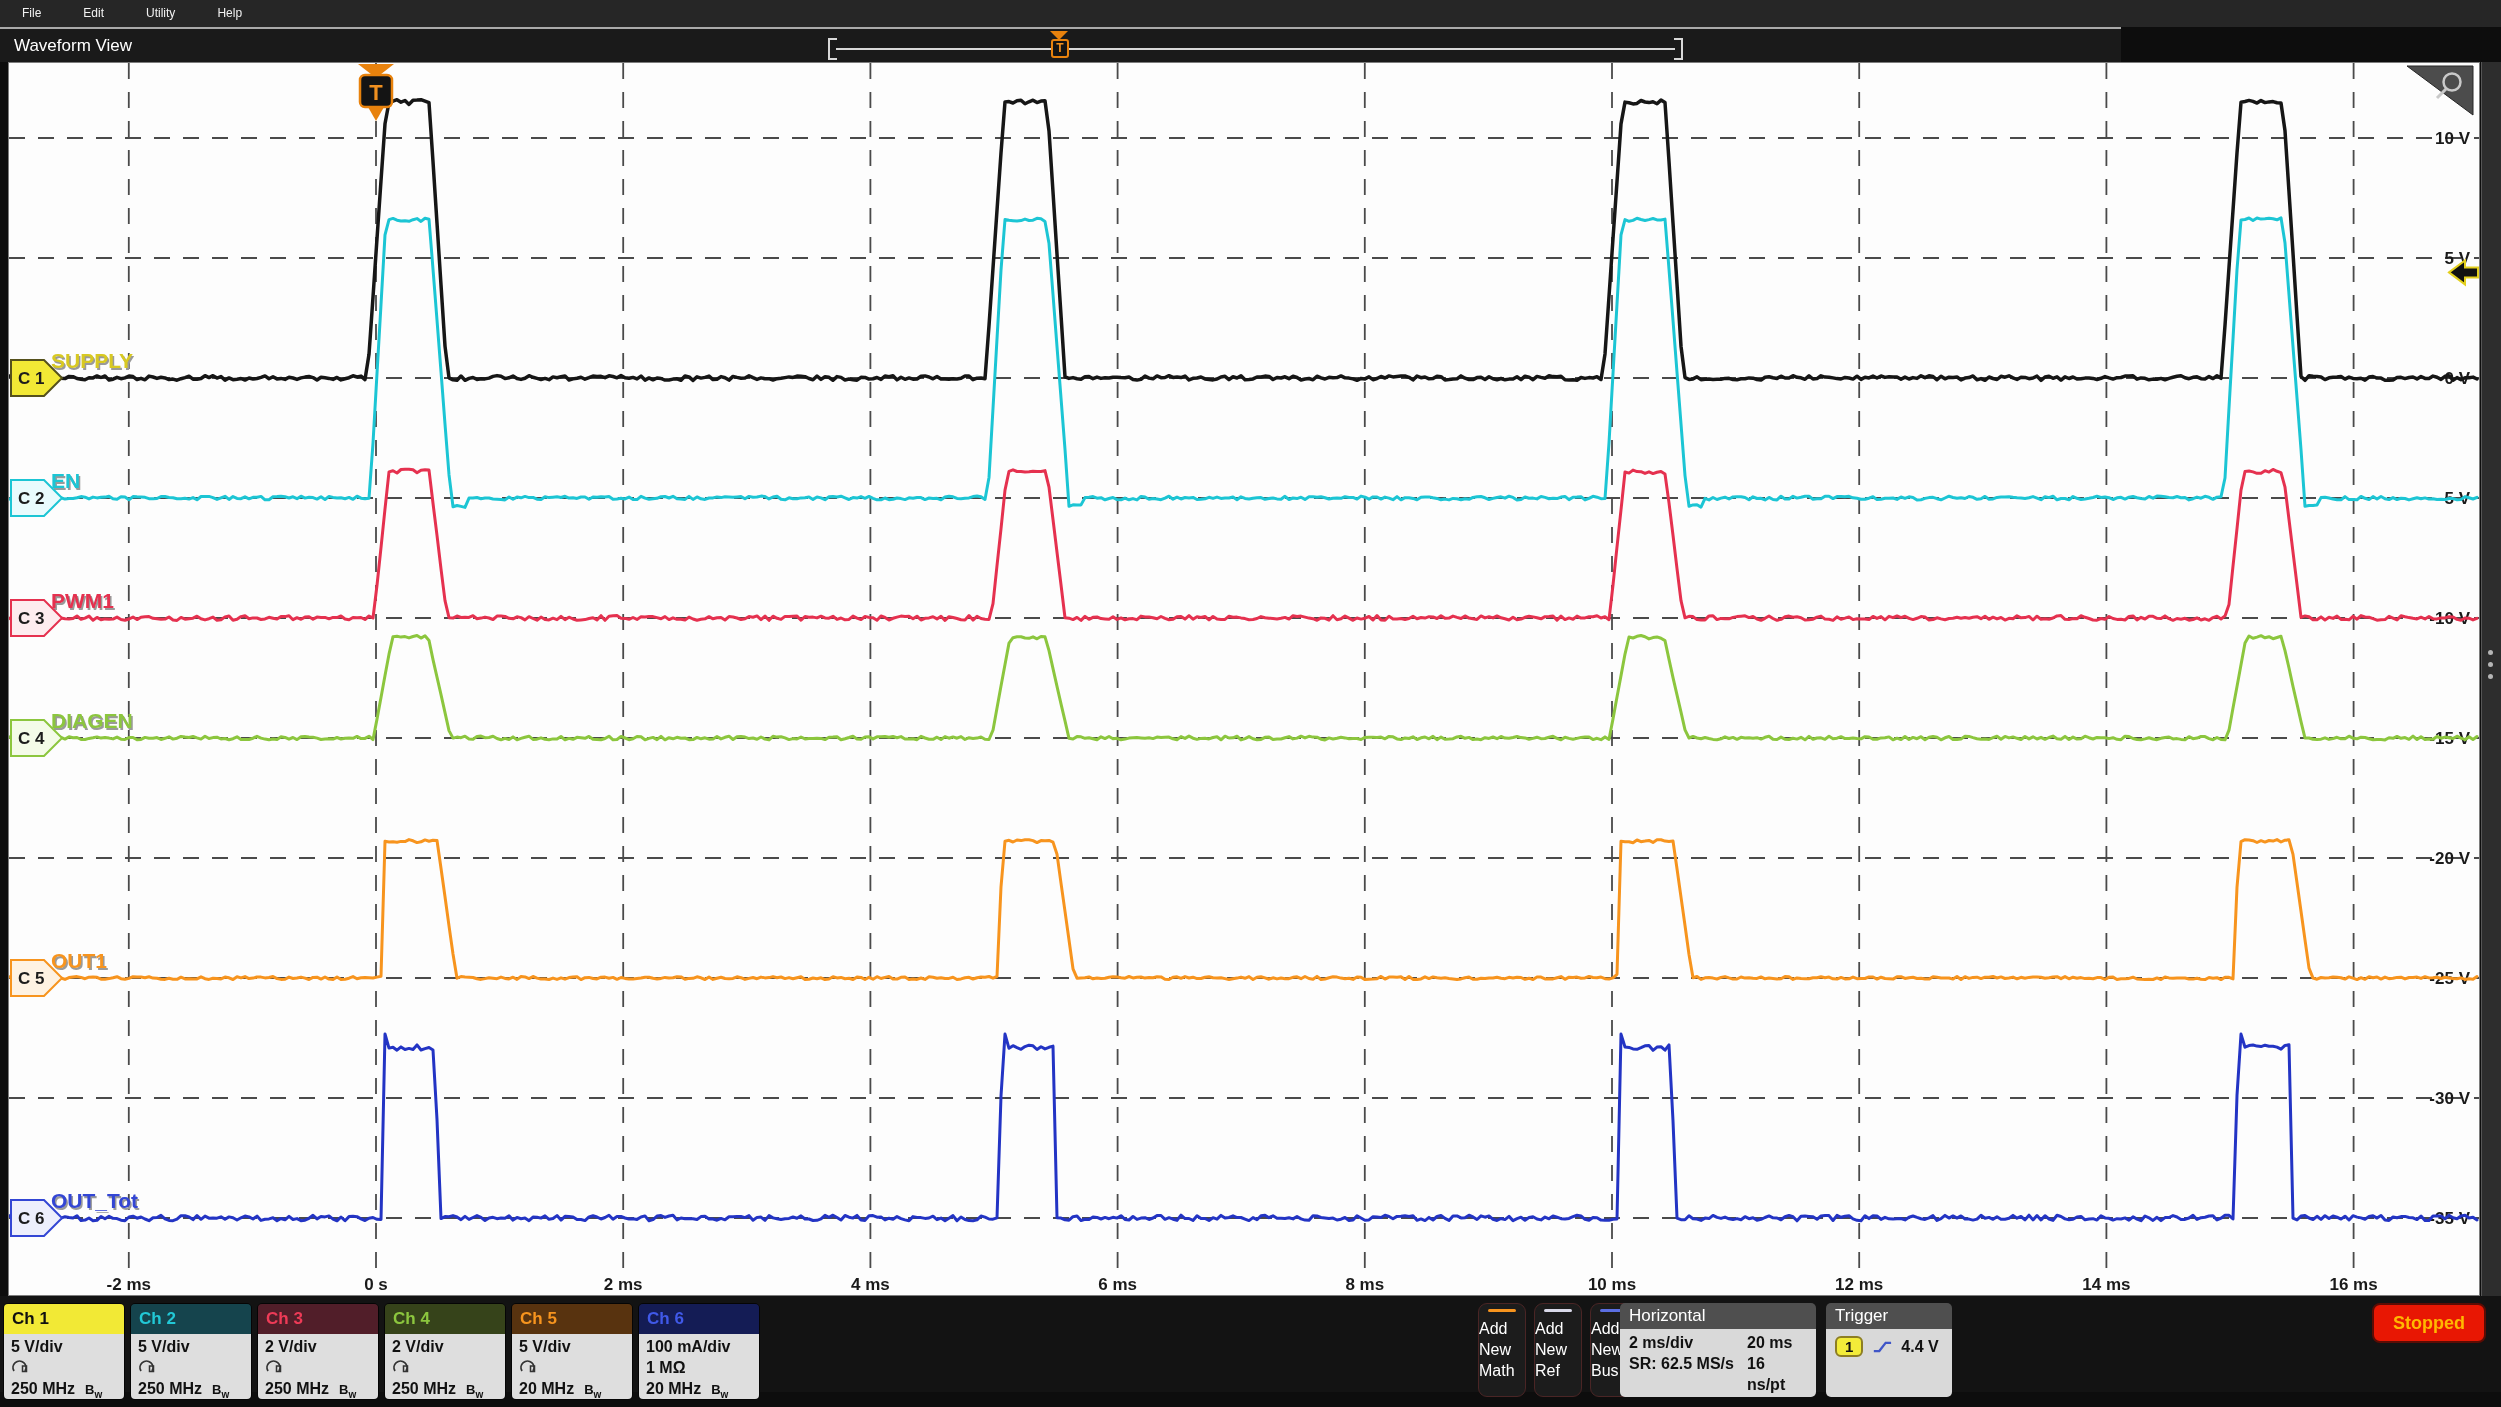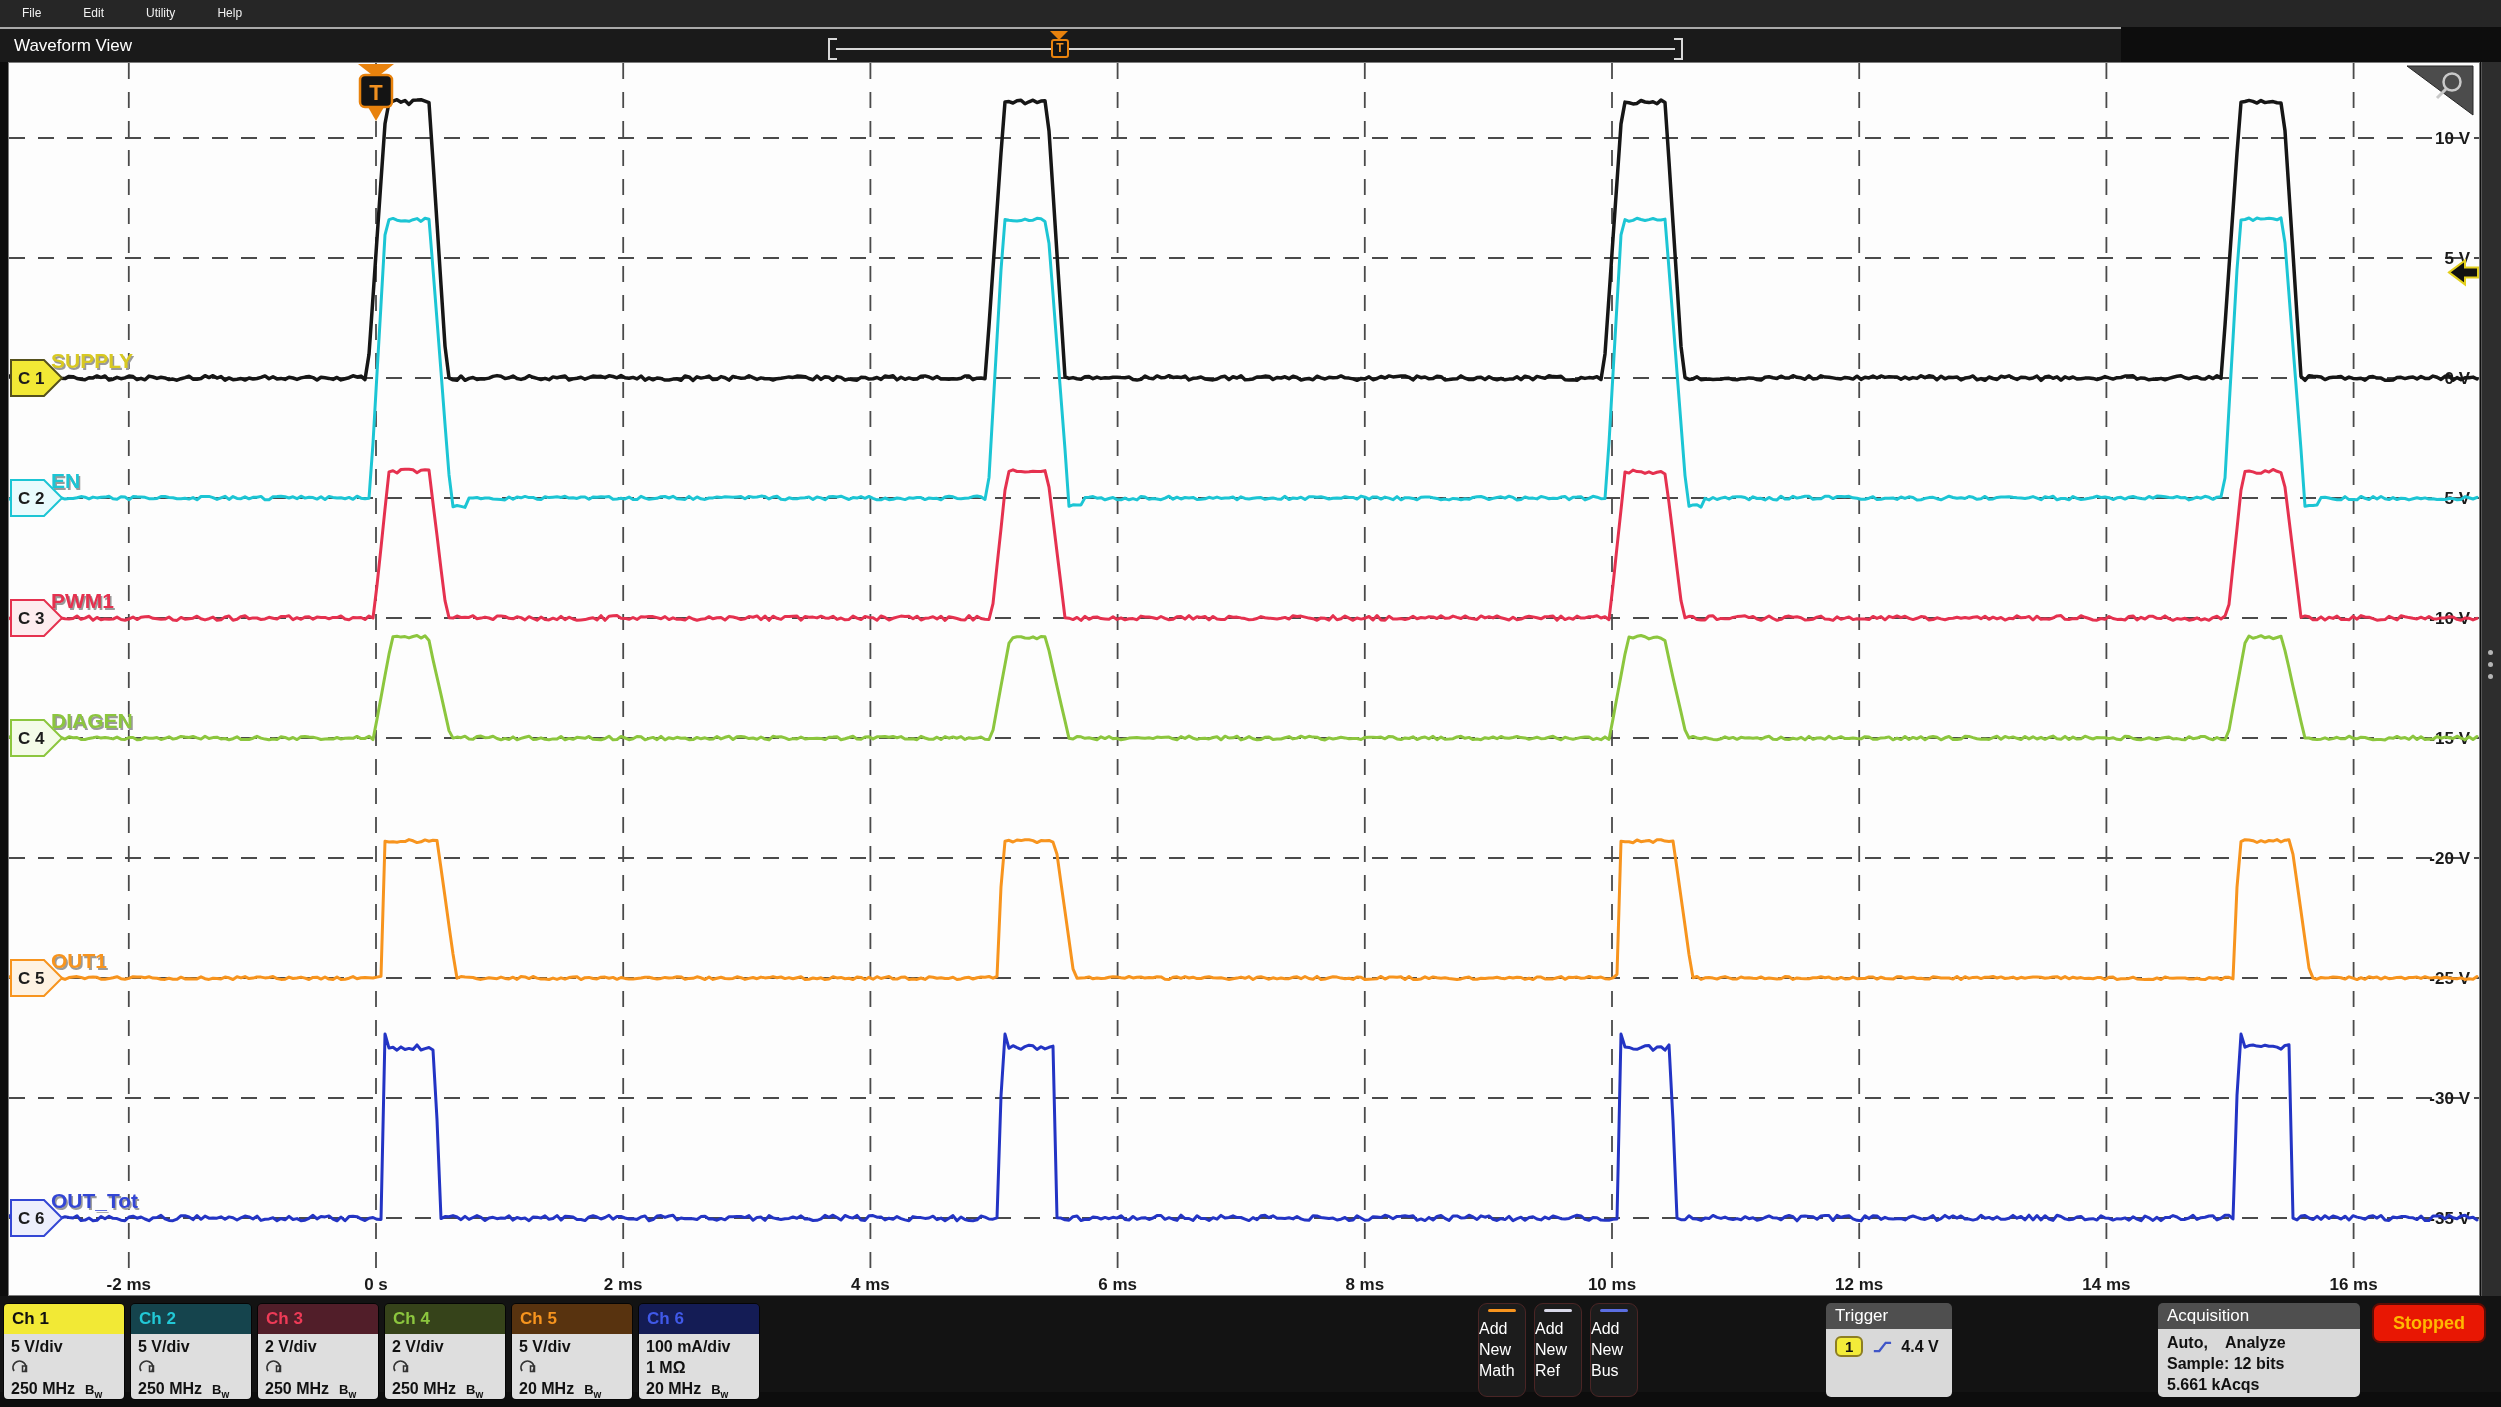--- a/index.html
+++ b/index.html
@@ -272,37 +272,42 @@
       <div>New</div>
       <div>Ref</div>
   </div>
   <div class="addbtn" style="left:1590px">
     <div class="accent" style="background:#5b6ee1"></div>
     <div>Add</div>
       <div>New</div>
       <div>Bus</div>
   </div>
 
+  <div class="panel" style="left:1620px;width:196px">
+    <div class="phead">Horizontal</div>
+    <div class="pbody">
+      <div class="hgrid">
+        <span>2 ms/div</span>
+        <span>20 ms</span>
+        <span>SR: 62.5 MS/s</span>
+        <span>16 ns/pt</span>
+        <span>RL: 1.25 Mpts</span>
+        <span> </span>
+      </div>
+    </div>
+  </div>
 
   <div class="panel" style="left:1826px;width:126px">
     <div class="phead">Trigger</div>
     <div class="pbody">
       <div class="trigrow">
         <span class="trig-src">1</span>
         <svg width="20" height="17" viewBox="0 0 22 18">
             <path d="M2,14 h6 l7,-9 h6" stroke="#4056c8" stroke-width="2.5" fill="none"></path>
           </svg>
         <span>4.4 V</span>
       </div>
     </div>
   </div>
 
-  <div class="panel" style="left:2158px;width:202px">
-    <div class="phead">Acquisition</div>
-    <div class="pbody">
-      <div class="acqline">Auto,    Analyze</div>
-      <div class="acqline">Sample: 12 bits</div>
-      <div class="acqline">5.661 kAcqs</div>
-    </div>
-  </div>
 
   <div class="stopped">Stopped</div>
 </div>
 
 </body></html>

